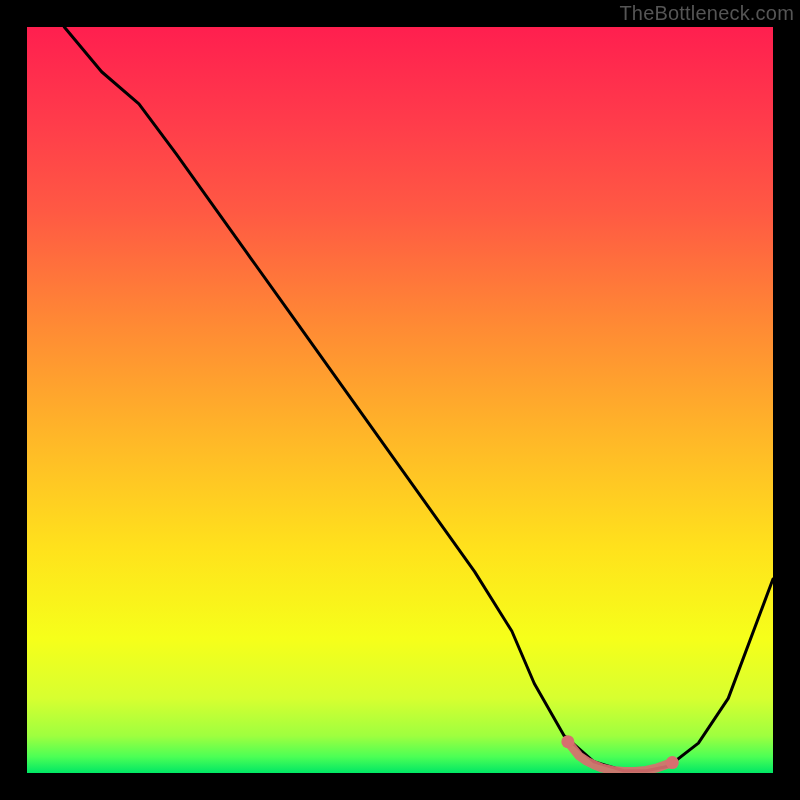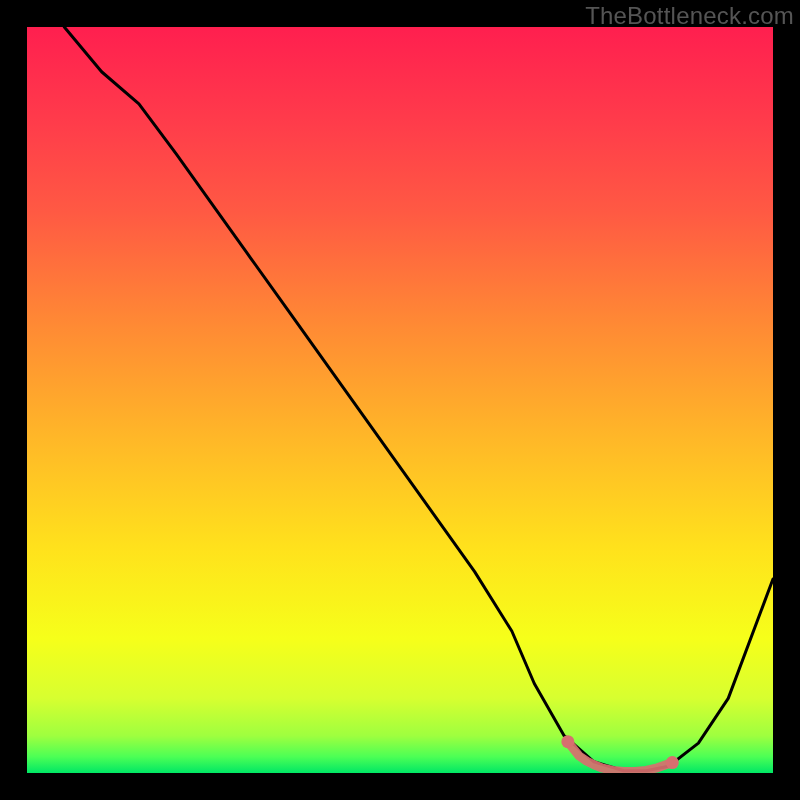--- a/index.html
+++ b/index.html
@@ -15,21 +15,21 @@
     width: 800px;
     height: 800px;
     background: #000;
     position: relative;
   }
   .watermark {
     position: absolute;
     top: 2px;
     right: 6px;
     color: #555;
-    font-size: 24px;
+    font-size: 20px;
     font-weight: 500;
     letter-spacing: 0.2px;
     z-index: 10;
   }
   svg.chart {
     position: absolute;
     left: 27px;
     top: 27px;
     width: 746px;
     height: 746px;

